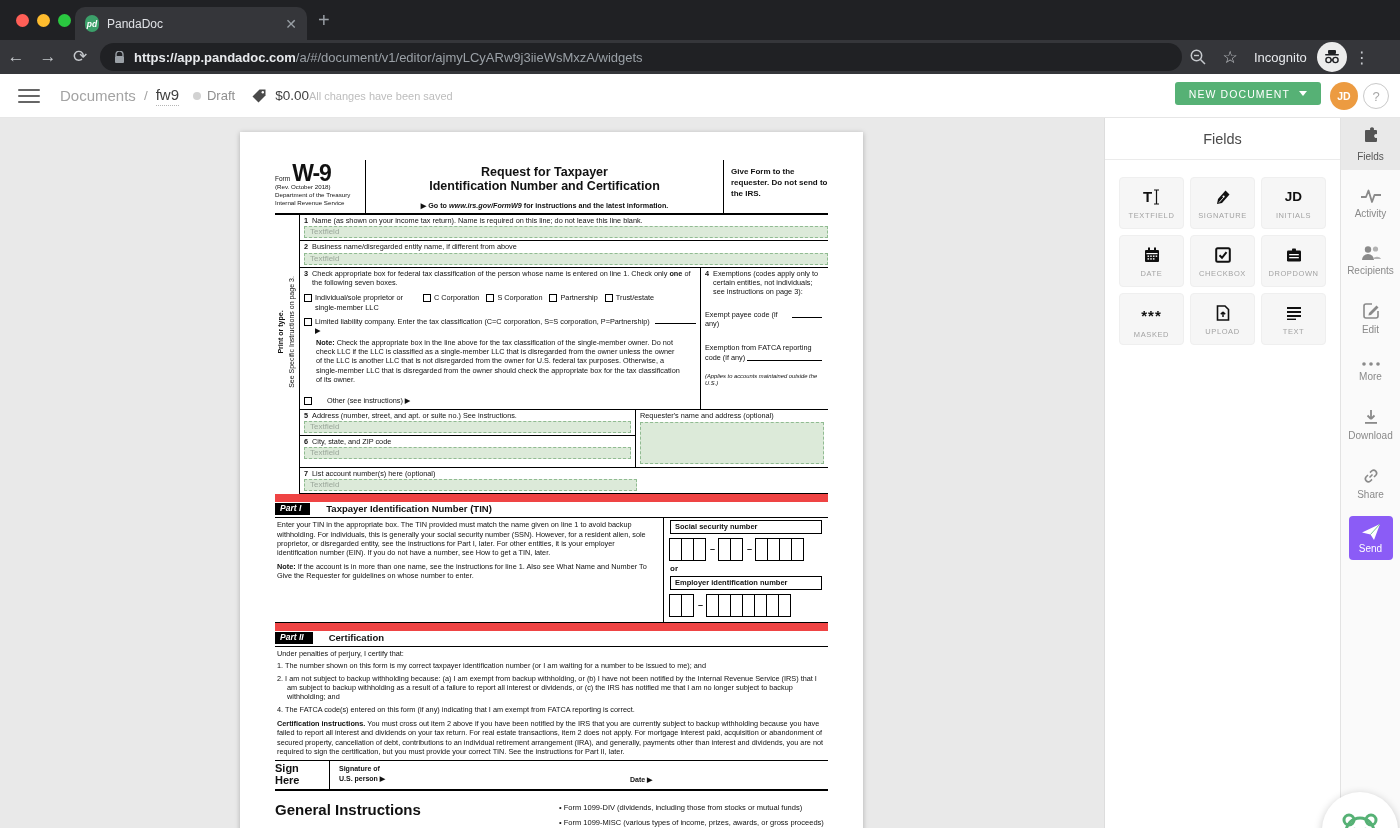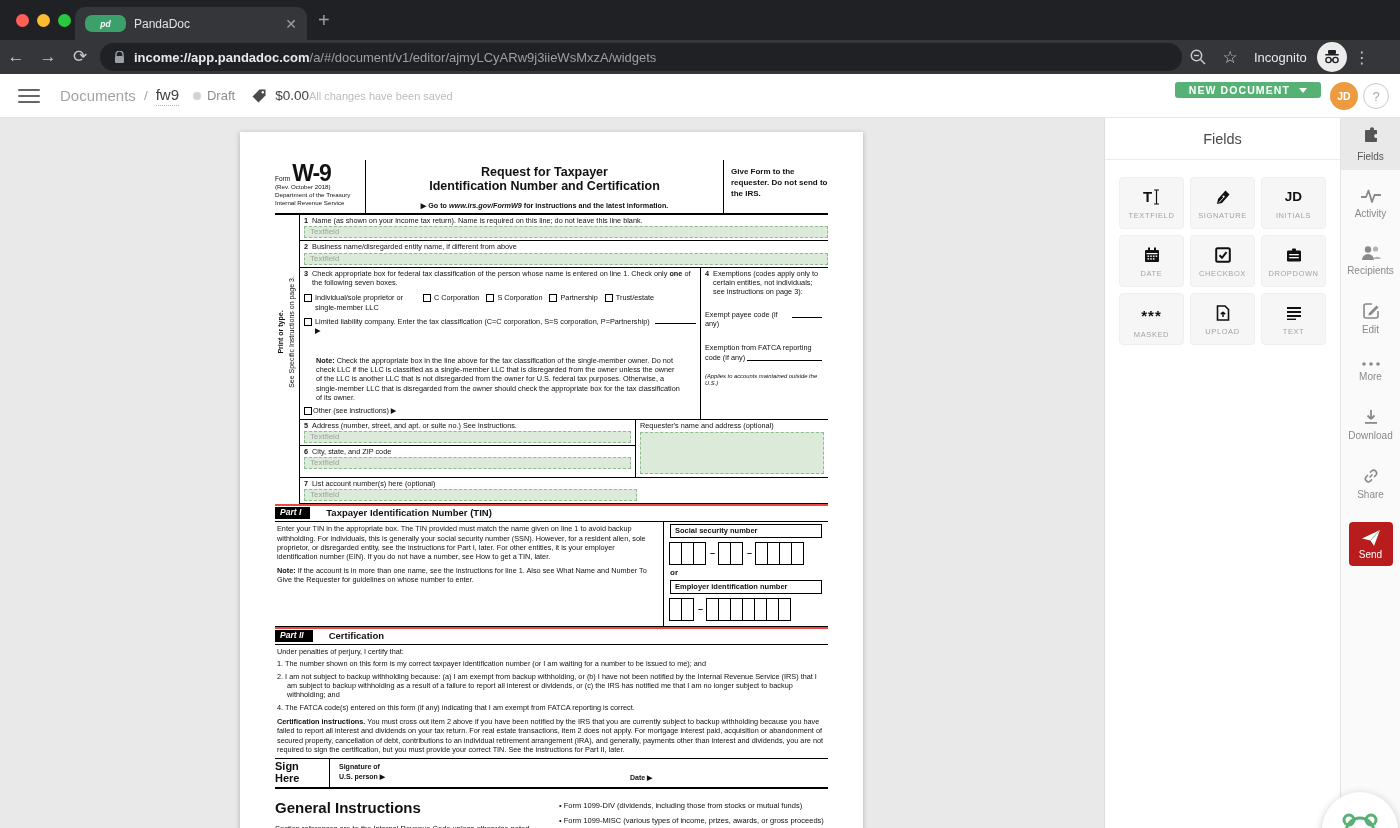--- a/index.html
+++ b/index.html
@@ -4,21 +4,21 @@
 <style>
 *{margin:0;padding:0;box-sizing:border-box}
 html,body{width:1400px;height:828px;overflow:hidden}
 body{font-family:"Liberation Sans",sans-serif;background:#e9e9e9;position:relative}
 svg{display:block}
 
 .tabbar{position:absolute;left:0;top:0;width:1400px;height:40px;background:#202124}
 .lights{position:absolute;left:16px;top:14px;display:flex;gap:8px}
 .light{width:13px;height:13px;border-radius:50%}
 .tab{position:absolute;left:75px;top:7px;width:232px;height:33px;background:#35363a;border-radius:10px 10px 0 0;display:flex;align-items:center;padding:0 10px}
-.favicon{width:41px;height:17px;border-radius:7px;background:#3ca06a;color:#fff;font-size:8.5px;font-weight:bold;display:flex;align-items:center;justify-content:center;font-style:italic}
+.favicon{width:14px;height:17px;border-radius:7px;background:#3ca06a;color:#fff;font-size:8.5px;font-weight:bold;display:flex;align-items:center;justify-content:center;font-style:italic}
 .tab-title{color:#dfe1e5;font-size:12px;margin-left:8px;flex:1;white-space:nowrap;overflow:hidden}
 .tab-close{color:#9aa0a6;font-size:14px;cursor:default}
 .newtab-plus{position:absolute;left:318px;top:9px;color:#9aa0a6;font-size:20px;line-height:22px}
 .toolbar{position:absolute;left:0;top:40px;width:1400px;height:34px;background:#35363a;display:flex;align-items:center}
 .nav-ic{color:#c6c9cd;font-size:17px;width:32px;text-align:center;line-height:34px}
 .urlpill{margin-left:4px;width:1082px;height:28px;border-radius:14px;background:#202124;display:flex;align-items:center;padding:0 14px;font-size:13px;color:#dadce0;white-space:nowrap;overflow:hidden}
 .url-origin{color:#e8eaed;font-weight:bold}
 .url-path{color:#9aa0a6}
 .tb-ic{width:32px;display:flex;justify-content:center;color:#c6c9cd}
 .incog-label{color:#e8eaed;font-size:13px;margin:0 10px 0 8px}
@@ -29,21 +29,21 @@
 .hamburger{width:22px;display:flex;flex-direction:column;gap:4px;margin-right:20px}
 .hamburger i{display:block;height:2px;background:#666;border-radius:1px}
 .crumb-root{color:#a3a3a3;font-size:15px}
 .crumb-sep{color:#a3a3a3;font-size:13.5px;margin:0 8px}
 .doc-name{color:#3f3f3f;font-size:15px;border-bottom:1px dotted #b5b5b5;padding-bottom:2px}
 .status-dot{width:8px;height:8px;border-radius:50%;background:#d2d2d2;margin:0 6px 0 14px}
 .status-text{color:#8f8f8f;font-size:13px}
 .tag-ic{margin:0 8px 0 16px}
 .amount{color:#404040;font-size:13.5px}
 .saved-msg{color:#bdbdbd;font-size:11px;margin-left:0}
-.new-doc-btn{position:absolute;right:79px;top:8px;height:16px;background:#56b175;border:none;border-radius:3px;color:#fff;font-weight:bold;font-size:10.5px;letter-spacing:1.1px;padding:0 14px;display:flex;align-items:center;gap:9px;font-family:inherit}
+.new-doc-btn{position:absolute;right:79px;top:8px;height:23px;background:#56b175;border:none;border-radius:3px;color:#fff;font-weight:normal;font-size:10.5px;letter-spacing:1.1px;padding:0 14px;display:flex;align-items:center;gap:9px;font-family:inherit}
 .avatar{position:absolute;right:42px;top:8px;width:28px;height:28px;border-radius:50%;background:#ec9b41;color:#fff;font-size:10.5px;font-weight:bold;display:flex;align-items:center;justify-content:center}
 .help-btn{position:absolute;right:11px;top:9px;width:26px;height:26px;border-radius:50%;border:1.5px solid #c9c9c9;color:#a7a7a7;font-size:13px;display:flex;align-items:center;justify-content:center;background:#fff}
 
 .content{position:absolute;left:0;top:118px;width:1400px;height:710px}
 .canvas{position:absolute;left:0;top:0;width:1104px;height:710px;background:#e9e9e9;overflow:hidden}
 .panel{position:absolute;left:1104px;top:0;width:236px;height:710px;background:#fff;border-left:1px solid #ddd}
 .rail{position:absolute;left:1340px;top:0;width:60px;height:710px;background:#fafafa;border-left:1px solid #e3e3e3;display:flex;flex-direction:column;align-items:center}
 
 .panel-title{text-align:center;color:#4a4a4a;font-size:14.5px;padding:13px 0 12px;border-bottom:1px solid #ebebeb}
 .tile-grid{display:flex;flex-wrap:wrap;gap:6px;padding:17px 14px}
@@ -51,21 +51,21 @@
 .tile-ic{height:20px;display:flex;align-items:center;justify-content:center;color:#222}
 .tile-lbl{font-size:7.5px;color:#a3a3a3;letter-spacing:.6px}
 .ti-t{font-size:15px;font-weight:bold;color:#111;line-height:14px}
 .ti-jd{font-size:13.5px;font-weight:bold;color:#111}
 .ti-ast{font-size:15px;font-weight:bold;color:#111;letter-spacing:1px;line-height:8px;margin-top:7px}
 
 .rail-item{width:60px;display:flex;flex-direction:column;align-items:center;gap:4px;padding:9px 0 8px;color:#8a8a8a}
 .rail-item.active{background:#e9e9e9;color:#555}
 .rail-lbl{font-size:10px}
 .rail-gap{height:9px}
-.send-btn{margin-top:14px;width:44px;height:44px;background:#b91c1c;border-radius:4px;border:none;display:flex;flex-direction:column;align-items:center;justify-content:center;gap:2px;color:#fff}
+.send-btn{margin-top:8px;width:44px;height:44px;background:#8b5cf6;border-radius:4px;border:none;display:flex;flex-direction:column;align-items:center;justify-content:center;gap:2px;color:#fff}
 .send-lbl{font-size:10px;color:#fff}
 
 .chat-bubble{position:absolute;left:1322px;top:674px;width:76px;height:76px;border-radius:50%;background:#fff;box-shadow:0 2px 8px rgba(0,0,0,.22);display:flex;align-items:flex-start;justify-content:center;padding-top:16px}
 
 .page{position:absolute;left:240px;top:14px;width:623px;height:920px;background:#fff;box-shadow:0 1px 5px rgba(0,0,0,.25)}
 .form{margin:28px 35px 0;color:#111;font-size:7.3px;line-height:1.28}
 .fh{display:flex;border-bottom:2px solid #000}
 .fh-left{width:90px;padding:3px 3px 2px 0}
 .fh-form-word{font-size:6.5px}
 .fh-name{font-size:23px;font-weight:bold;letter-spacing:-1px;line-height:20px;display:inline-block;margin-left:2px}
@@ -82,37 +82,37 @@
 .lbl{display:flex;gap:4px;padding-right:4px}
 .lbl b{flex:none}
 .gfield{height:12px;background:#dcead9;border:1px dashed #90bb91;color:#9ba79b;font-size:8px;display:flex;align-items:center;padding-left:5px;margin-top:1px}
 .sec34{display:flex;border-bottom:1px solid #000}
 .sec3{flex:1;padding:1px 4px 3px 4px}
 .sec4{width:128px;border-left:1px solid #000;padding:1px 4px 0 4px}
 .ckrow{display:flex;gap:7px;margin:6px 0 5px}
 .ck{width:8px;height:8px;border:1px solid #000;flex:none;margin-top:1px;background:#fff}
 .opt{display:flex;gap:3px}
 .opt-wide{width:101px}
-.llc-line{display:flex;gap:3px;margin:3px 0 20px}
+.llc-line{display:flex;gap:3px;margin:3px 0 2px}
 .blank-40{display:inline-block;width:42px;border-bottom:1px solid #000;height:7px}
 .note-p{margin:2px 12px 1px;padding-right:2px}
-.other-line{display:flex;gap:1px;margin-top:4px}
+.other-line{display:flex;gap:15px;margin-top:12px}
 .u-line{flex:1;border-bottom:1px solid #000;height:8px;margin:0 2px;min-width:30px}
 .sec4 .blockgap1{margin-top:13px;display:flex}
 .sec4 .blockgap2{margin-top:15px}
 .applies{font-size:5.8px;font-style:italic;margin-top:11px}
 .row56{display:flex;border-bottom:1px solid #000}
 .r56-left{flex:1}
 .r56-left .inner{padding:1px 4px 2px 4px}
 .r5line{border-bottom:1px solid #000}
 .requester{width:193px;border-left:1px solid #000;padding:1px 4px 3px 4px}
 .req-box{height:42px;background:#dcead9;border:1px dashed #90bb91;margin-top:2px}
 .row7 .gfield{width:333px}
 .pbar{display:flex;align-items:center;border-bottom:1px solid #000;padding:1px 0 2px}
-.pbar-top2{border-top:2px solid #ef4444}
+.pbar-top2{border-top:8px solid #ef4444}
 .ptag{background:#000;color:#fff;font-weight:bold;font-style:italic;font-size:8.5px;padding:0 9px 1px 5px}
 .ptitle{font-weight:bold;font-size:9.5px;margin-left:16px}
 .p1body{display:flex;border-bottom:1px solid #000}
 .p1-left{flex:1;padding:2px 8px 4px 2px}
 .p1-left p{margin-bottom:4px}
 .p1-right{width:165px;border-left:1px solid #000;padding:2px 0 2px 6px}
 .lblbox{display:inline-block;border:1px solid #000;font-weight:bold;font-size:7.5px;padding:1px 4px;min-width:152px}
 .boxes{display:flex;align-items:center;margin:4px 0 3px}
 .grp{display:flex}
 .cellb{width:13px;height:23px;border:1px solid #000;margin-left:-1px;background:#fff}
@@ -152,21 +152,21 @@
 
 <div class="toolbar">
   <span class="nav-ic">←</span>
   <span class="nav-ic">→</span>
   <span class="nav-ic">⟳</span>
   <div class="urlpill">
     <svg width="11" height="13" viewBox="0 0 11 13" style="margin-right:9px;flex:none">
         <path d="M2 5 V3.5 a3.5 3.5 0 0 1 7 0 V5" fill="none" stroke="#9aa0a6" stroke-width="1.4"></path>
         <rect x="1" y="5" width="9" height="7" rx="1" fill="#9aa0a6"></rect>
       </svg>
-    <span class="url-origin">income://app.pandadoc.com</span>
+    <span class="url-origin">https://app.pandadoc.com</span>
       <span class="url-path">/a/#/document/v1/editor/ajmyLCyARw9j3iieWsMxzA/widgets</span>
   </div>
   <span class="tb-ic">
     <svg width="18" height="18" viewBox="0 0 18 18">
         <circle cx="7.5" cy="7.5" r="5.2" fill="none" stroke="#c6c9cd" stroke-width="1.5"></circle>
         <line x1="11.5" y1="11.5" x2="16" y2="16" stroke="#c6c9cd" stroke-width="1.5"></line>
         <line x1="5" y1="7.5" x2="10" y2="7.5" stroke="#c6c9cd" stroke-width="1.4"></line>
       </svg>
   </span>
   <span class="tb-ic" style="font-size:17px">☆</span>

